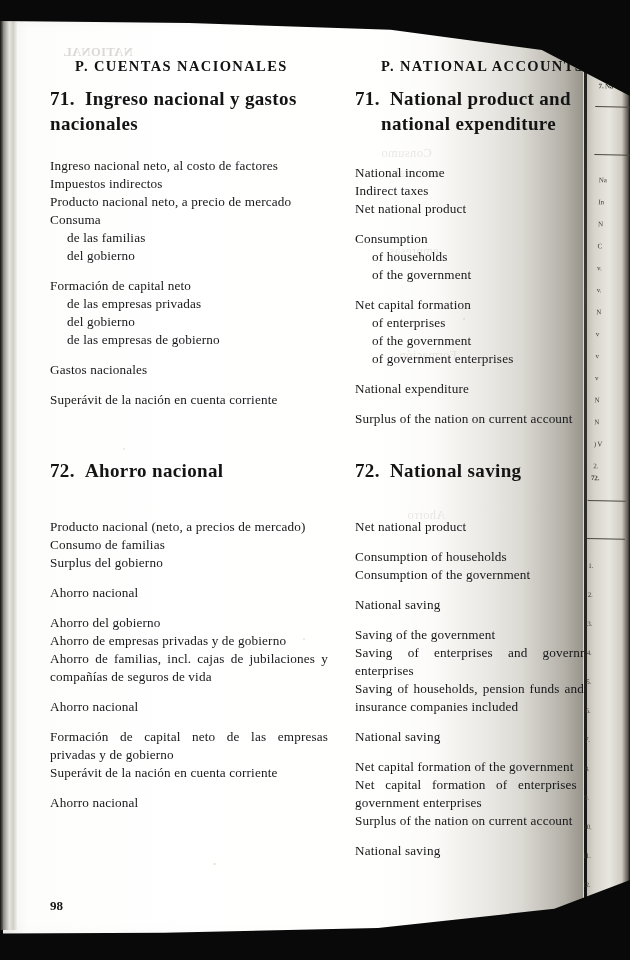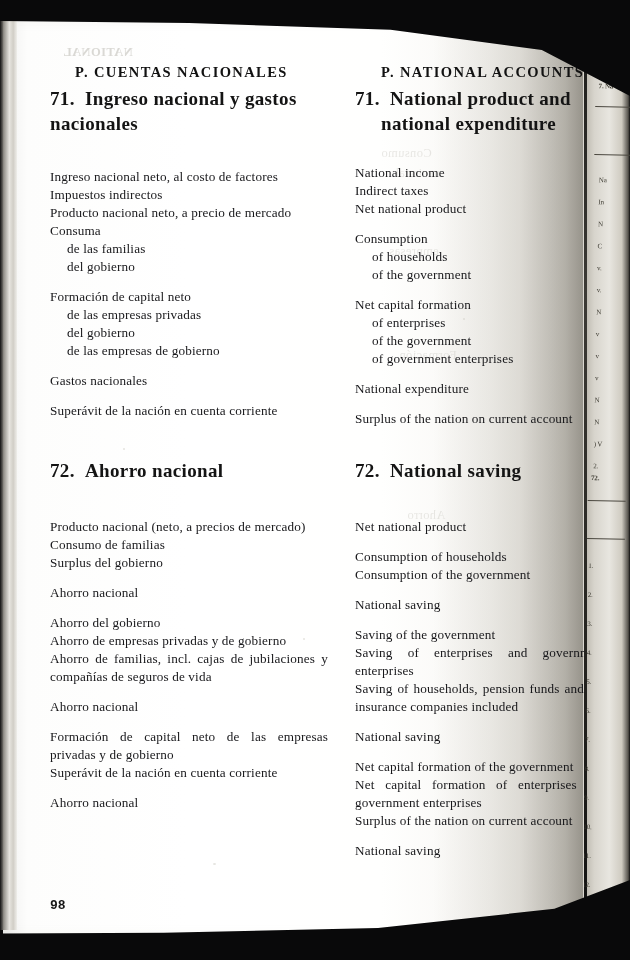--- a/index.html
+++ b/index.html
@@ -128,21 +128,20 @@
     line-height: 1.32;
   }
 
   .running-head {
     position: absolute;
     font-size: 14.5px;
     font-weight: bold;
     letter-spacing: 1.4px;
     color: #121212;
     white-space: nowrap;
-    margin-top: 6px;
   }
 
   .entry-block {
     position: absolute;
     font-size: 13.2px;
     line-height: 1.365;
     color: #17171a;
     letter-spacing: .15px;
   }
   .entry { margin: 0; }
@@ -153,21 +152,20 @@
   }
   .gap { height: 12px; }
 
   .folio {
     position: absolute;
     left: 47px;
     top: 880px;
     font-size: 13px;
     font-weight: bold;
     color: #151515;
-    font-family: Liberation Mono, monospace;
   }
 
   
   .ghost {
     position: absolute;
     color: #bdbbb4;
     font-size: 12.5px;
     letter-spacing: .4px;
     transform: scaleX(-1);
     opacity: .55;
@@ -227,21 +225,21 @@
       <div class="running-head" style="left:378px; top:40px;">P.  NATIONAL ACCOUNTS</div>
 
       <div class="sec-title" style="left:47px; top:68px; width:290px;">
         <span>71.</span>&nbsp;&nbsp;<span>Ingreso nacional y gastos nacionales</span>
       </div>
 
       <div class="sec-title" style="left:352px; top:68px; width:240px; text-indent:-26px; padding-left:26px;">
         <span>71.</span>&nbsp;&nbsp;<span>National product and national expenditure</span>
       </div>
 
-      <div class="entry-block col-es" style="top:150px;">
+      <div class="entry-block col-es" style="top:139px;">
           <p class="entry">Ingreso nacional neto, al costo de factores</p>
           <p class="entry">Impuestos indirectos</p>
           <p class="entry just">Producto nacional neto, a precio de mercado</p>
           <p class="entry">Consuma</p>
           <p class="entry indent">de las familias</p>
           <p class="entry indent">del gobierno</p>
           <div class="gap"></div>
           <p class="entry">Formación de capital neto</p>
           <p class="entry indent">de las empresas privadas</p>
           <p class="entry indent">del gobierno</p>

